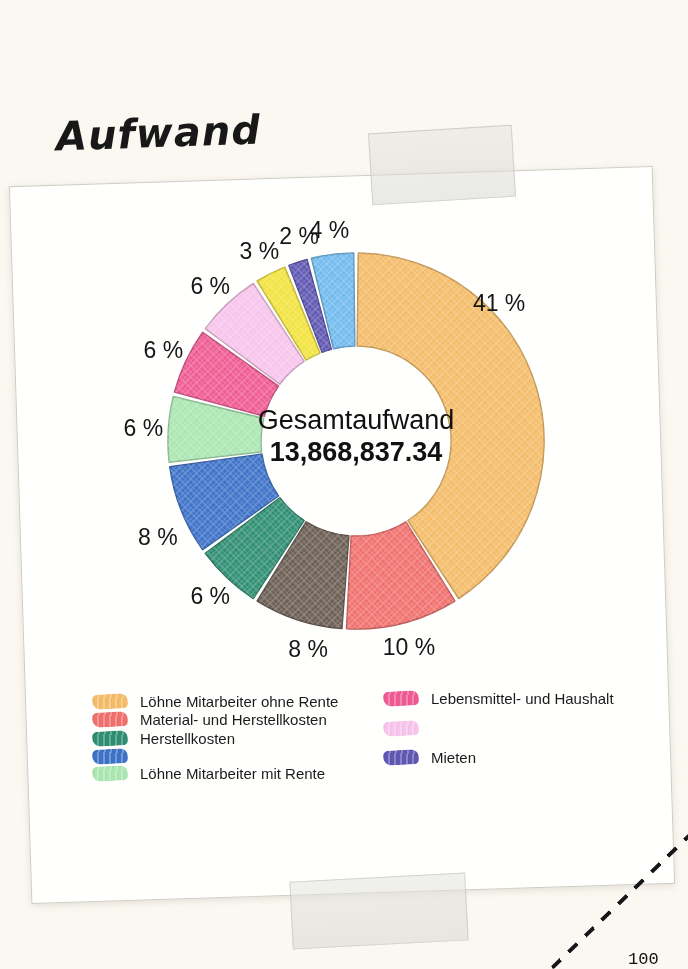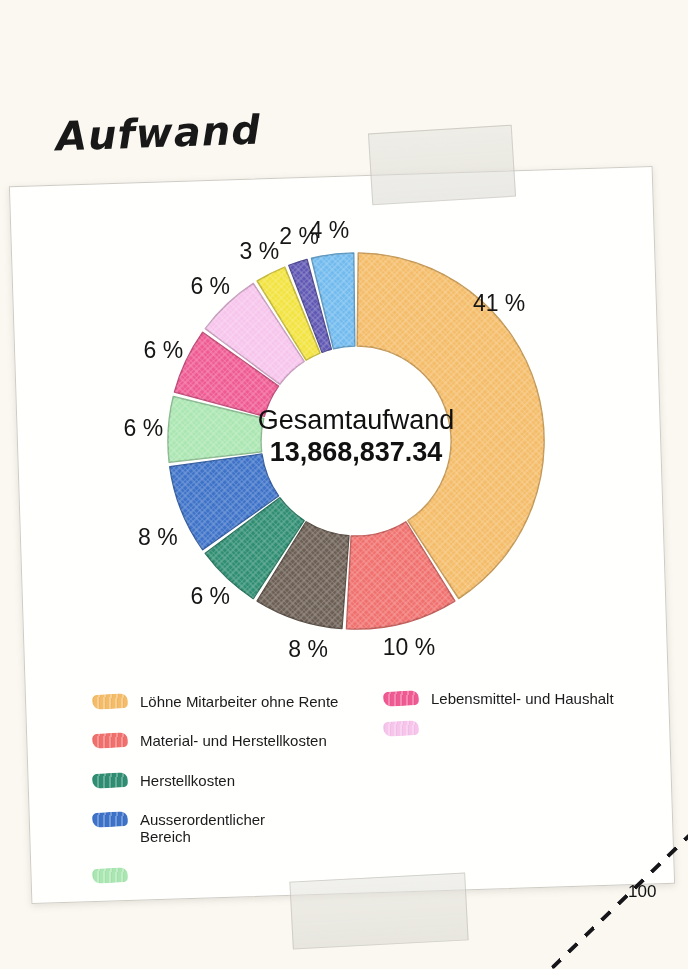--- a/index.html
+++ b/index.html
@@ -13,30 +13,30 @@
          box-shadow:0 2px 7px rgba(120,115,100,0.18);z-index:1;}
   .tape{position:absolute;background:linear-gradient(rgba(229,228,222,0.55),rgba(213,212,205,0.5));
         border:1px solid rgba(160,158,150,0.35);z-index:3;}
   .tape-top{left:370px;top:129px;width:142px;height:70px;transform:rotate(-3.5deg);}
   .tape-bottom{left:291px;top:877px;width:174px;height:66px;transform:rotate(-3deg);}
   .donut{position:absolute;left:106px;top:196px;z-index:4;}
   .donut text{font-family:"Liberation Sans",sans-serif;}
   .pct-label{font-size:23px;fill:#161616;}
   .center-label{font-size:27px;fill:#111;}
   .center-value{font-size:27px;font-weight:bold;fill:#111;}
-  .legend{position:absolute;display:flex;flex-direction:column;gap:21px;z-index:4;}
+  .legend{position:absolute;display:flex;flex-direction:column;gap:0;z-index:4;}
   .legend-left{left:92px;top:692px;width:270px;}
   .legend-right{left:383px;top:689px;width:270px;gap:12px;justify-content:flex-end;}
   .legend-row{display:flex;align-items:flex-start;gap:12px;}
   .swatch{flex:0 0 auto;width:36px;height:15px;margin-top:2px;
           border-radius:8px 11px 7px 12px;transform:rotate(-3deg);
           background-image:repeating-linear-gradient(97deg,rgba(255,255,255,0.28) 0 2px,rgba(0,0,0,0.03) 2px 3px,transparent 3px 6px);}
   .legend-label{font-size:15px;color:#1b1b1b;line-height:1.15;white-space:pre-line;padding-top:1px;}
-  .page-number{position:absolute;left:628px;top:882px;z-index:4;
-               font-family:Liberation Sans, sans-serif;font-size:17px;color:#111;}
+  .page-number{position:absolute;left:628px;top:950px;z-index:4;
+               font-family:Liberation Mono, monospace;font-size:17px;color:#111;}
   .dashed-line{position:absolute;left:552px;top:966px;width:205px;height:4px;border-radius:2px;
                background:repeating-linear-gradient(90deg,#15151a 0 12px,transparent 12px 23px);
                transform-origin:left center;transform:rotate(-44deg);z-index:4;}
 </style>
 </head>
 <body>
 
 <div class="page">
   <h1 class="title">Aufwand</h1>
 
@@ -99,32 +99,35 @@
       <div class="legend-row">
         <span class="swatch" style="background-color: rgb(240, 112, 109);"></span>
         <span class="legend-label">Material- und Herstellkosten</span>
       </div>
       <div class="legend-row">
         <span class="swatch" style="background-color: rgb(47, 142, 114);"></span>
         <span class="legend-label">Herstellkosten</span>
       </div>
       <div class="legend-row">
         <span class="swatch" style="background-color: rgb(61, 114, 200);"></span>
-        <span class="legend-label">Ausserordentlicher
-Bereich</span>
       </div>
       <div class="legend-row">
         <span class="swatch" style="background-color: rgb(170, 230, 177);"></span>
+        <span class="legend-label">Löhne Mitarbeiter mit Rente</span>
       </div>
     </div>
   <div id="legend-right" class="legend legend-right">
       <div class="legend-row">
         <span class="swatch" style="background-color: rgb(239, 90, 146);"></span>
         <span class="legend-label">Lebensmittel- und Haushalt</span>
       </div>
       <div class="legend-row">
         <span class="swatch" style="background-color: rgb(247, 196, 236);"></span>
       </div>
+      <div class="legend-row">
+        <span class="swatch" style="background-color: rgb(95, 87, 179);"></span>
+        <span class="legend-label">Mieten</span>
+      </div>
     </div>
 
   <div class="dashed-line"></div>
   <div class="page-number">100</div>
 </div>
 
 </body></html>

